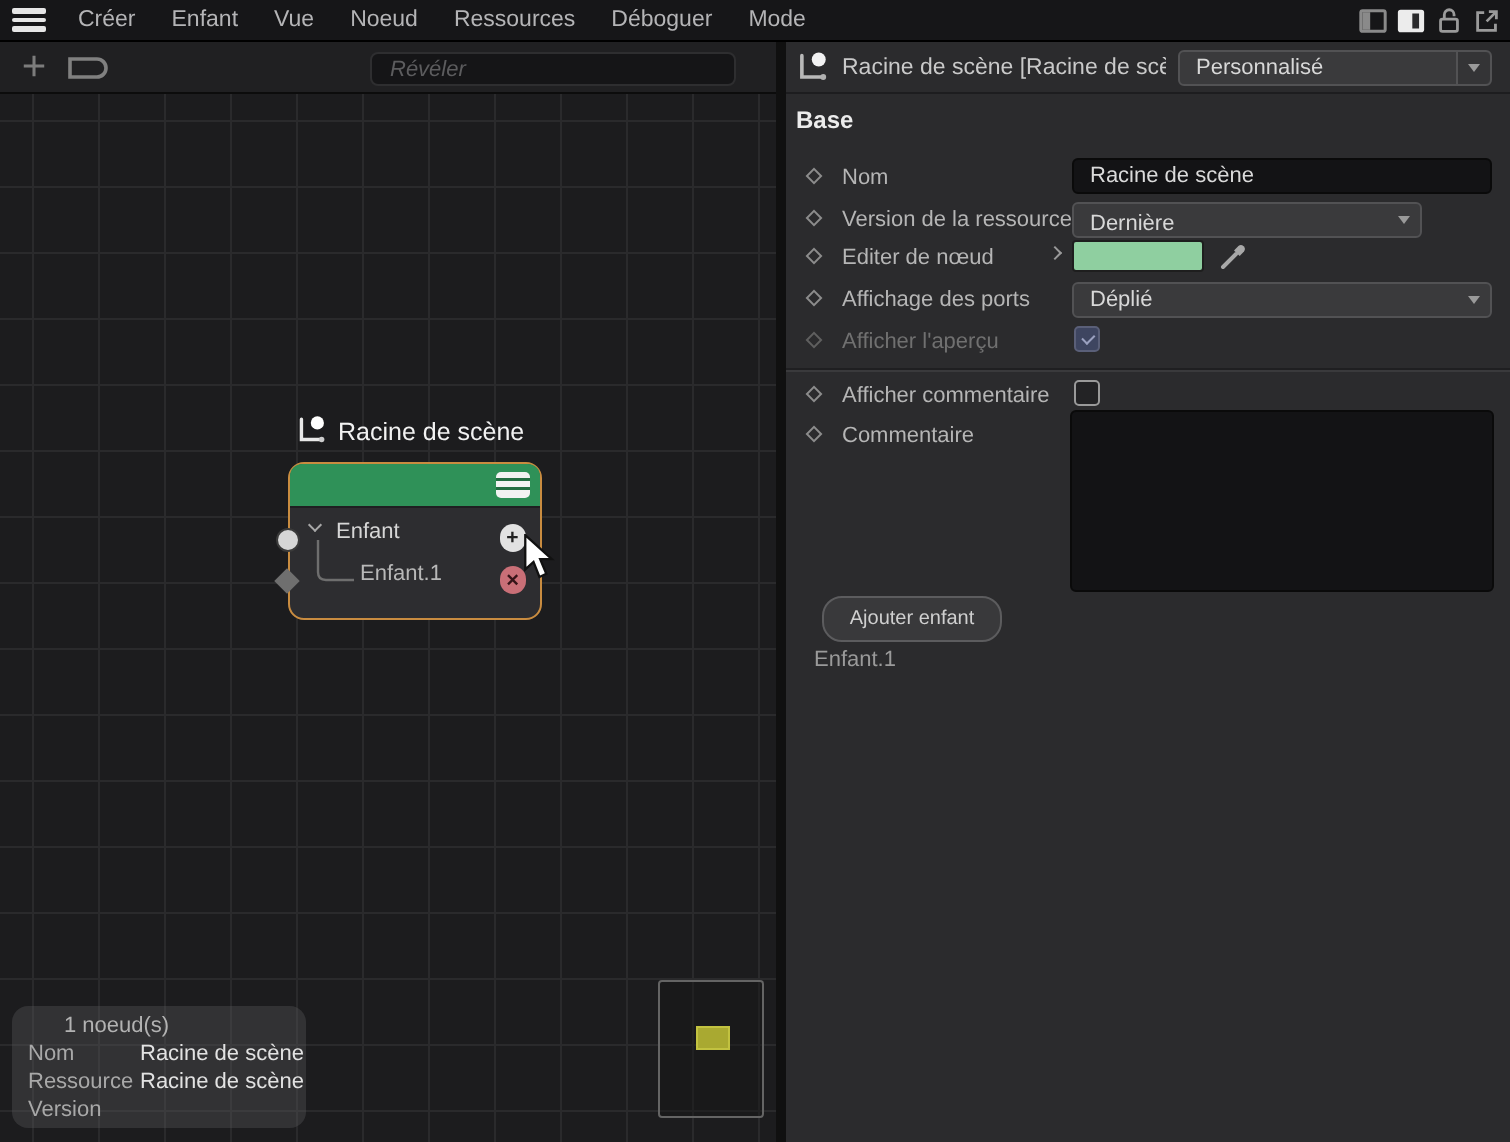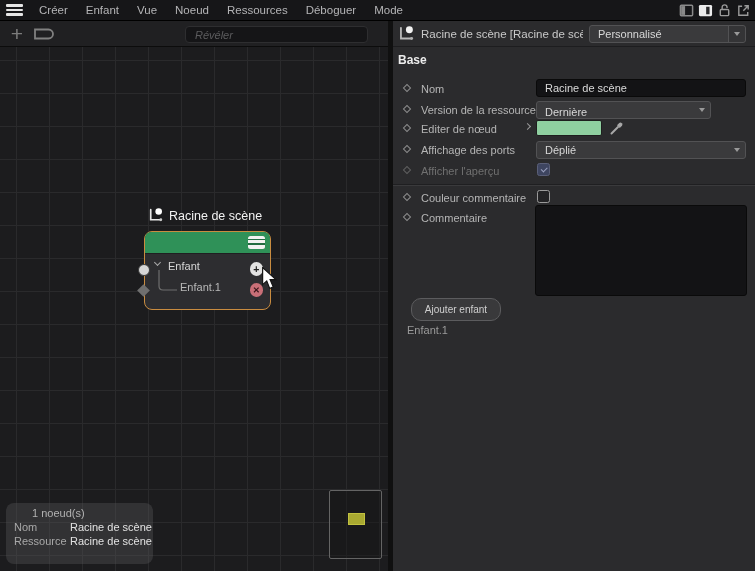--- a/index.html
+++ b/index.html
@@ -203,20 +203,24 @@
     <div class="info-box">
       <div class="info-count">1 noeud(s)</div>
       <div class="info-row">
           <span class="l">Nom</span>
           <span class="v">Racine de scène</span>
         </div>
       <div class="info-row">
           <span class="l">Ressource</span>
           <span class="v">Racine de scène</span>
         </div>
+      <div class="info-row">
+          <span class="l">Version</span>
+          <span class="v"></span>
+        </div>
     </div>
 
     <div class="minimap">
       <div class="mini-view" style="background: rgb(169, 169, 49);"></div>
     </div>
   </div>
 </div>
 
 <div class="inspector">
   <div class="insp-head">
@@ -268,21 +272,21 @@
 
   <span class="diamond dim" style="left:11px; top:146px;"></span>
   <span class="flabel dis" style="top:144px;">Afficher l'aperçu</span>
   <div class="checkbox cb-checked" style="top:142px;">
     <span class="check-mark"></span>
   </div>
 
   <div class="divider" style="top:163px;"></div>
 
   <span class="diamond" style="left:11px; top:173px;"></span>
-  <span class="flabel" style="top:171px;">Couleur commentaire</span>
+  <span class="flabel" style="top:171px;">Afficher commentaire</span>
   <div class="checkbox cb-unchecked" style="top:169px;"></div>
 
   <span class="diamond" style="left:11px; top:193px;"></span>
   <span class="flabel" style="top:191px;">Commentaire</span>
   <textarea class="comment-area" style=""></textarea>
 
   <div class="pill-btn btn-add">Ajouter enfant</div>
 
   <div class="insp-footer">Enfant.1</div>
 </div>

